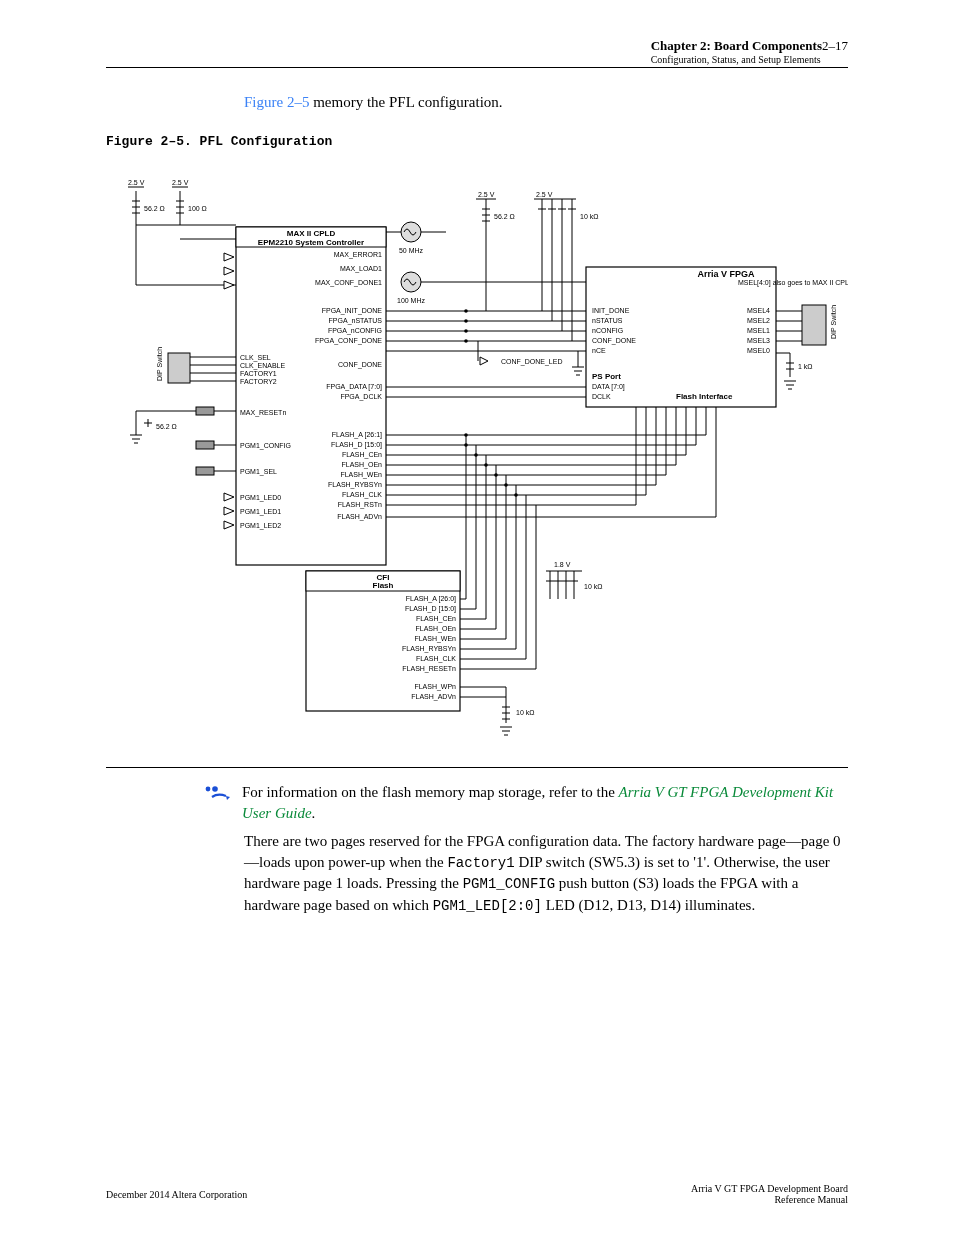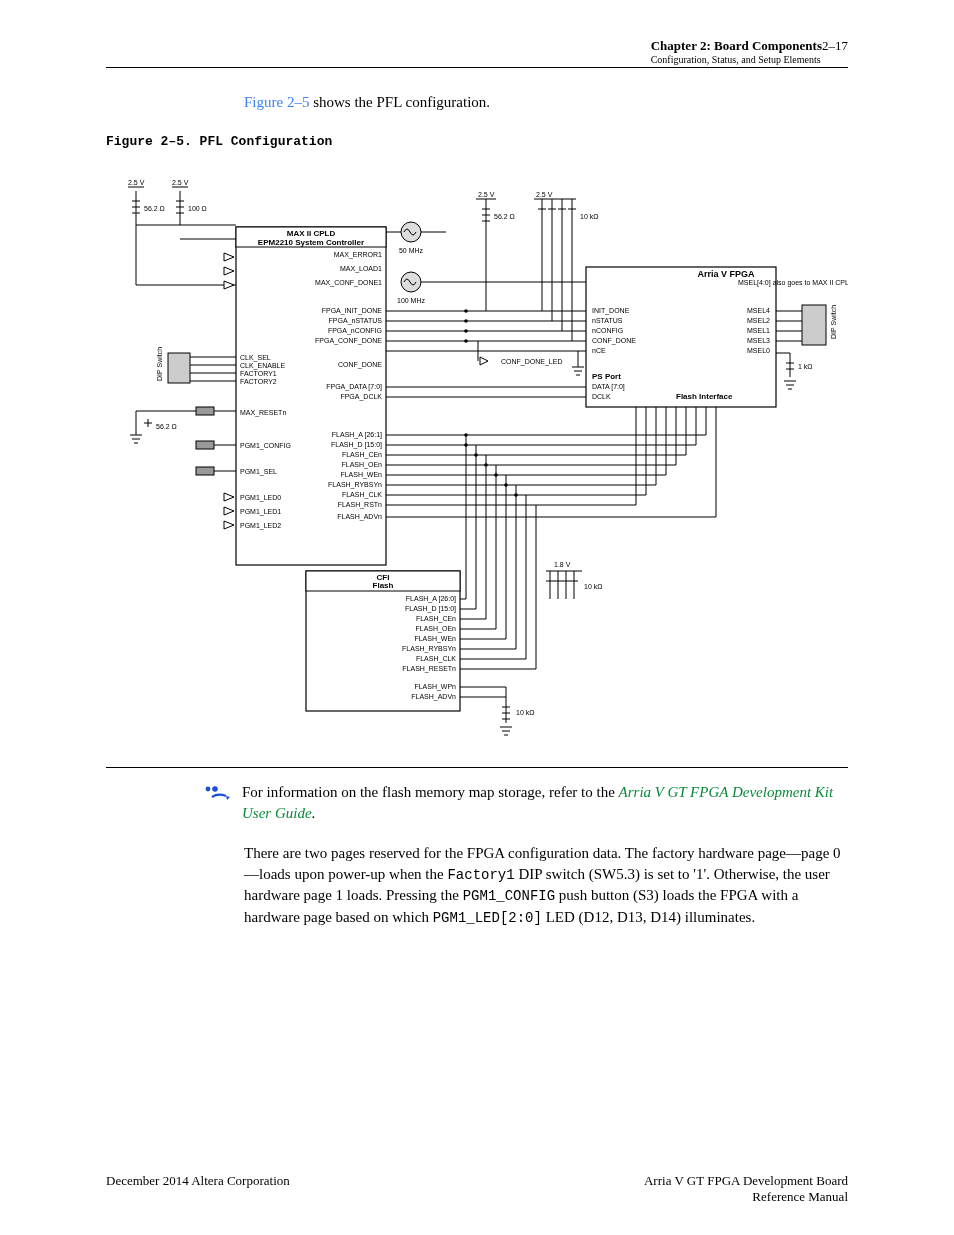--- a/index.html
+++ b/index.html
@@ -69,50 +69,51 @@
     text-align: right;
     padding-right: 12px;
   }
   .note-text {
     font-size: 15px;
     line-height: 1.35;
   }
   .link-green { color: #0a8a3a; font-style: italic; }
   .para {
     margin-left: 138px;
-    margin-top: 20px;
+    margin-top: 8px;
     font-size: 15px;
     line-height: 1.4;
   }
   .mono { font-family: "Courier New", monospace; font-size: 14px; }
   .footer {
     position: absolute;
     bottom: 30px;
     left: 106px;
     right: 106px;
     display: flex;
     justify-content: space-between;
-    font-size: 13px;
+    font-size: 10px;
+    align-items: center;
   }
   .footer .right { text-align: right; }
 </style>
 </head>
 <body>
 
 <div class="page">
   <div class="header">
     <div class="header-left">
       <div class="chap">Chapter 2: Board Components</div>
       <div class="sub">Configuration, Status, and Setup Elements</div>
     </div>
     <div class="header-right">2–17</div>
   </div>
 
   <div class="body-text">
-    <span class="fig-ref">Figure 2–5</span><span> shows the PFL configuration.</span>
+    <span class="fig-ref">Figure 2–5</span><span> memory the PFL configuration.</span>
   </div>
 
   <div class="fig-caption">Figure 2–5. PFL Configuration</div>
 
   <div class="figure-box">
     <svg width="742" height="588" viewBox="0 0 742 588">
       <style>
         .lbl { font: 7px Arial, sans-serif; }
         .lblb { font: bold 8px Arial, sans-serif; }
         .lblb9 { font: bold 9px Arial, sans-serif; }

